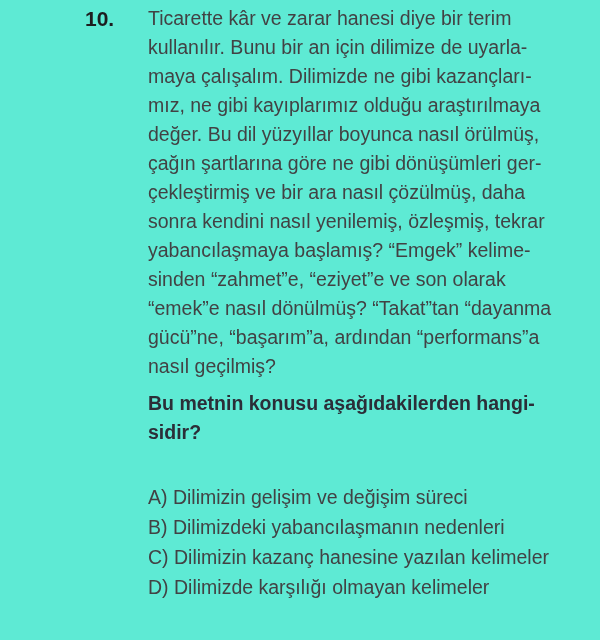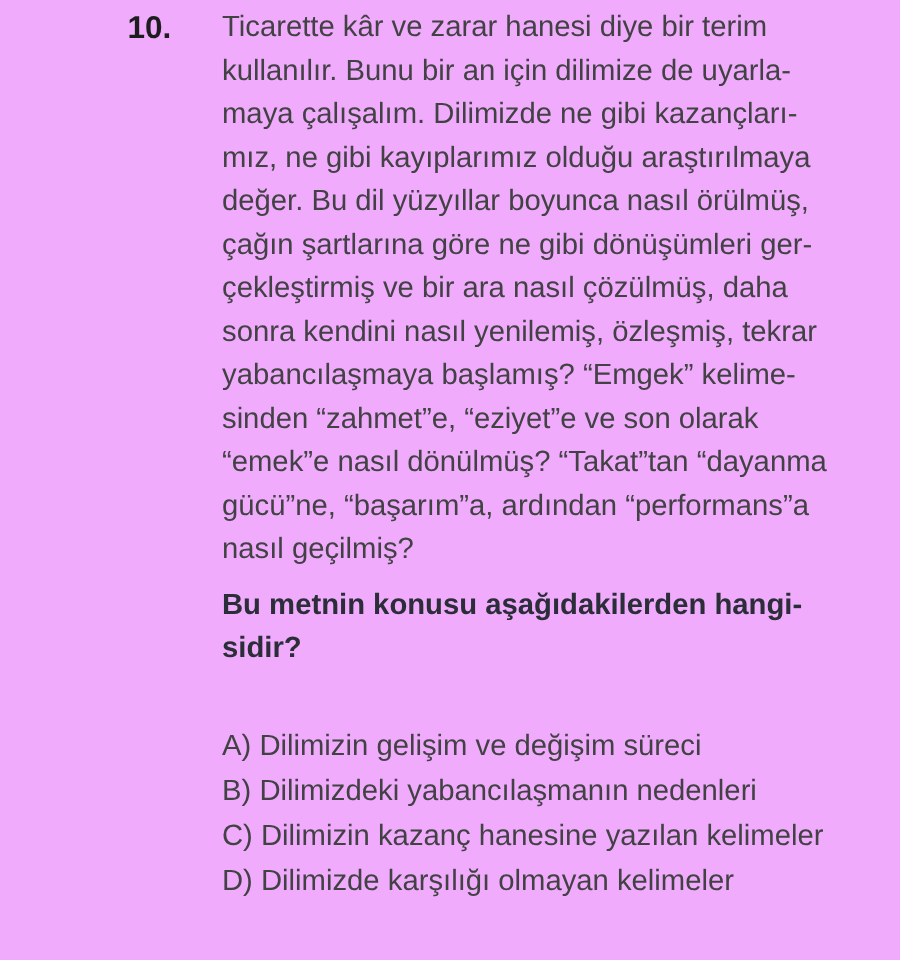--- a/index.html
+++ b/index.html
@@ -4,21 +4,21 @@
 <style>
   html, body {
     margin: 0;
     padding: 0;
     background: #ffffff;
   }
   .page {
     position: relative;
     width: 600px;
     height: 640px;
-    background: #f0abfc;
+    background: #5eead4;
     overflow: hidden;
     font-family: "Liberation Sans", sans-serif;
   }
   .q-row {
     display: flex;
     align-items: flex-start;
     padding: 4px 0 0 85px;
   }
   .q-number {
     width: 63px;

